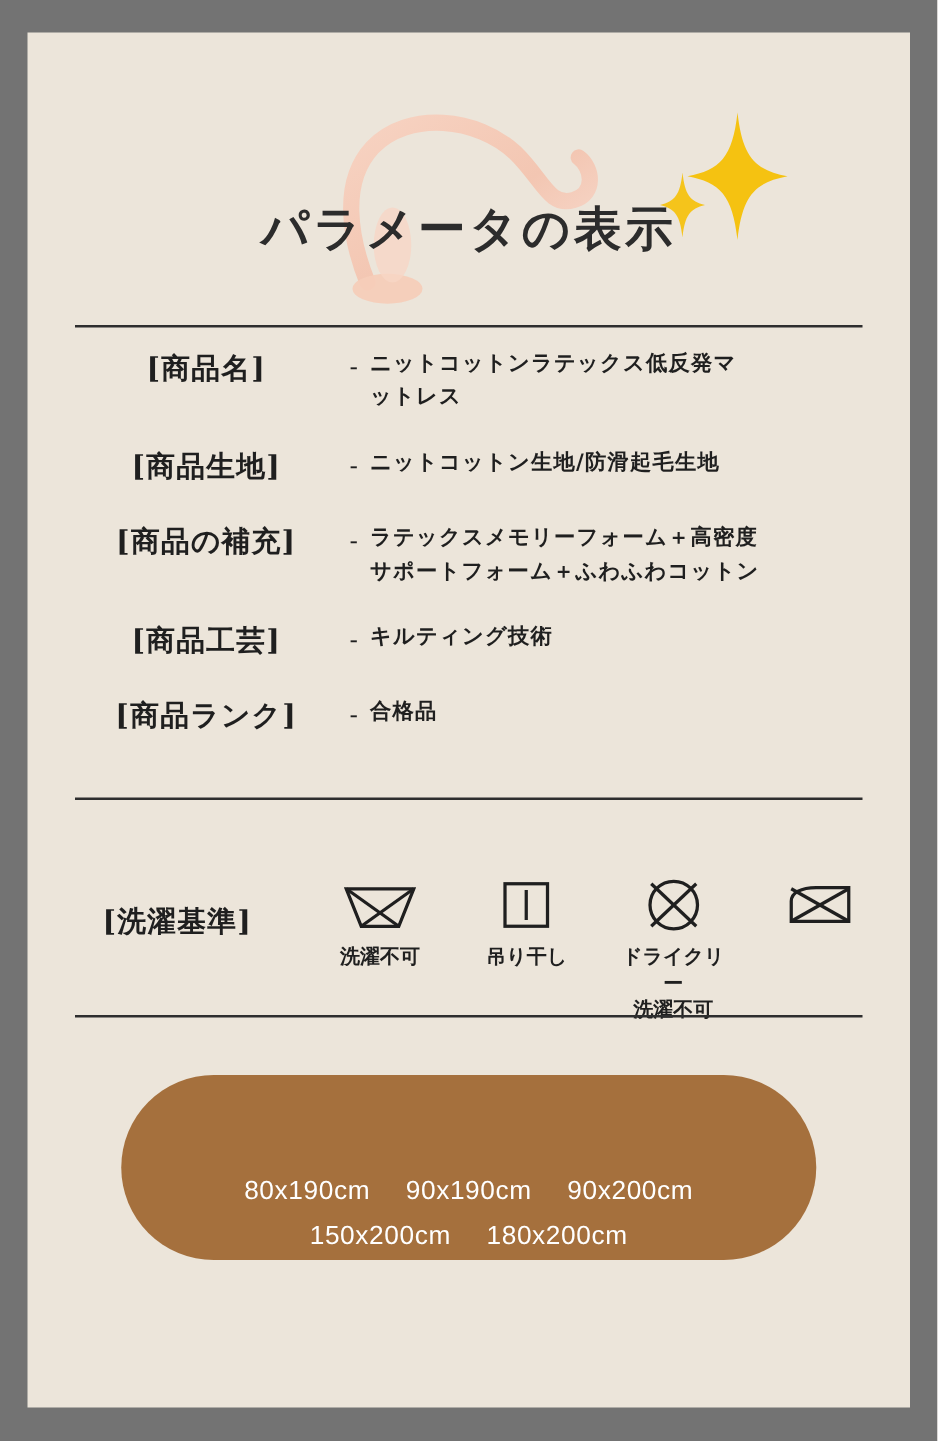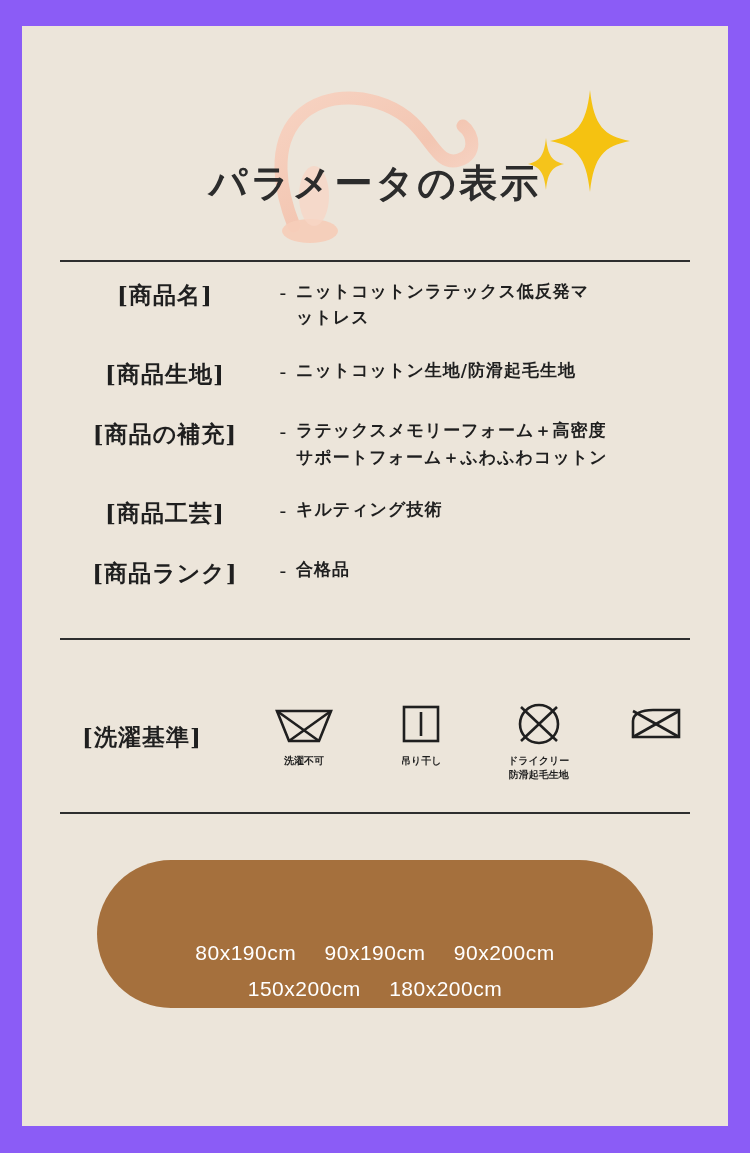--- a/index.html
+++ b/index.html
@@ -11,21 +11,21 @@
     width: 750px;
     height: 1153px;
     font-family: "Liberation Sans", sans-serif;
     -webkit-font-smoothing: antialiased;
   }
 
   #page {
     position: relative;
     width: 750px;
     height: 1153px;
-    background: #8b5cf6;
+    background: #737373;
     overflow: hidden;
   }
 
   
   #card {
     position: absolute;
     left: 22px;
     top: 26px;
     width: 706px;
     height: 1100px;
@@ -151,21 +151,21 @@
   }
   .care-icon {
     height: 52px;
     display: flex;
     align-items: center;
     justify-content: center;
   }
   .care-text {
     margin-top: 4px;
     font-family: "DejaVu Serif", "Liberation Serif", serif;
-    font-size: 10px;
+    font-size: 16px;
     font-weight: 700;
     color: #1f1f1f;
     line-height: 1.35;
     letter-spacing: 0px;
     white-space: pre-line;
   }
 
   
   #sizes {
     position: absolute;
@@ -287,21 +287,21 @@
 
         <div class="care-item">
           <div class="care-icon">
             <svg width="52" height="48" viewBox="0 0 52 48" aria-hidden="true">
               <circle cx="26" cy="24" r="19" fill="none" stroke="#1f1f1f" stroke-width="2.6"></circle>
               <line x1="8" y1="7" x2="44" y2="41" stroke="#1f1f1f" stroke-width="2.6"></line>
               <line x1="44" y1="7" x2="8" y2="41" stroke="#1f1f1f" stroke-width="2.6"></line>
             </svg>
           </div>
           <div class="care-text">ドライクリー
-防滑起毛生地</div>
+洗濯不可</div>
         </div>
 
         <div class="care-item">
           <div class="care-icon">
             <svg width="58" height="46" viewBox="0 0 58 46" aria-hidden="true">
               <path d="M6 36 L6 20 C6 13 14 9 26 9 L52 9 L52 36 Z" fill="none" stroke="#1f1f1f" stroke-width="2.6"></path>
               <line x1="6" y1="10" x2="52" y2="36" stroke="#1f1f1f" stroke-width="2.6"></line>
               <line x1="52" y1="10" x2="6" y2="36" stroke="#1f1f1f" stroke-width="2.6"></line>
             </svg>
           </div>

